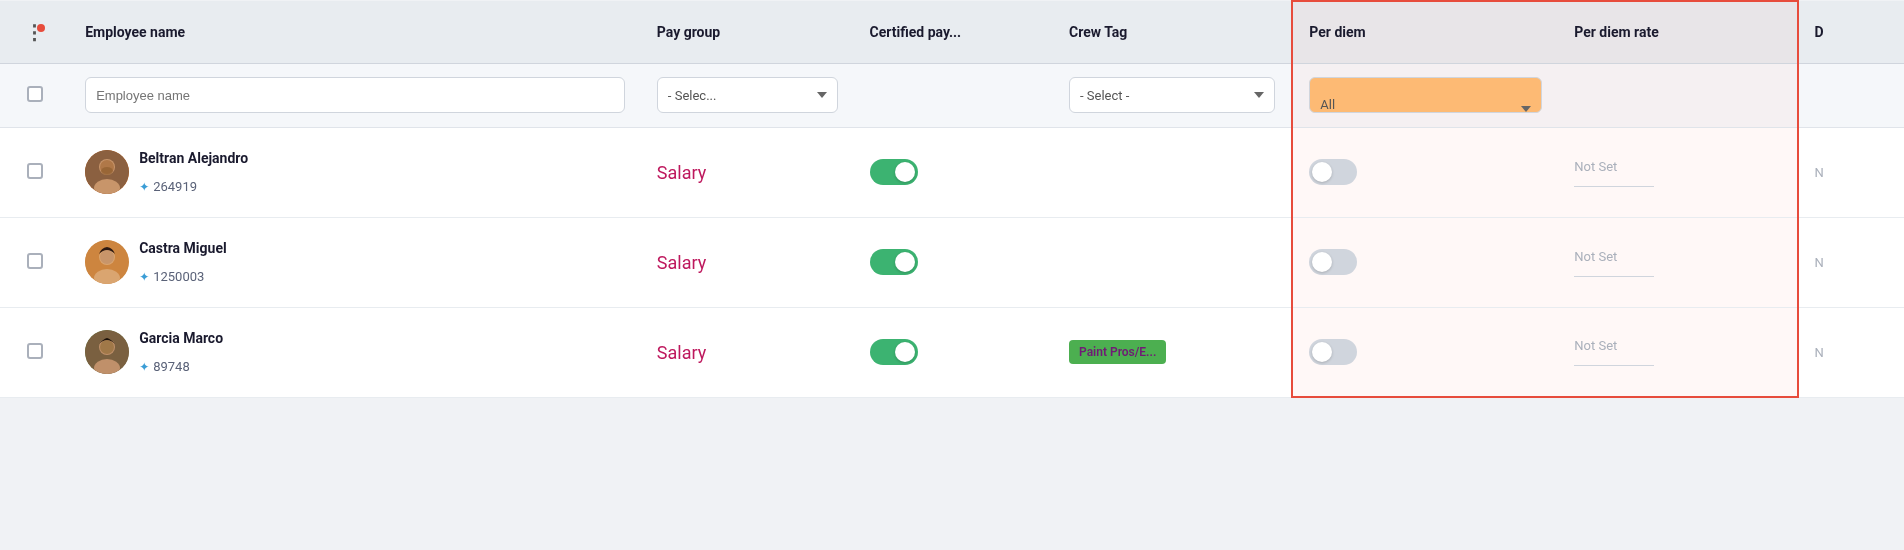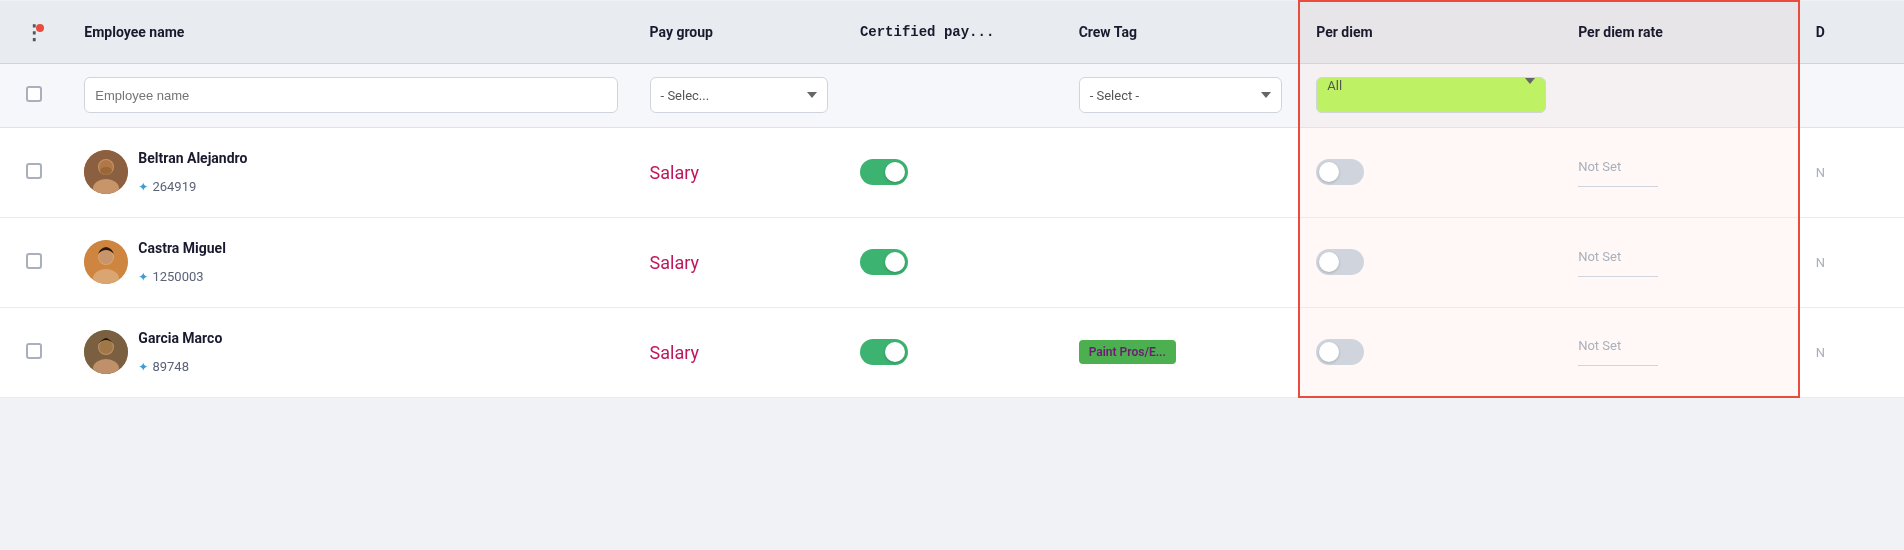--- a/index.html
+++ b/index.html
@@ -69,21 +69,20 @@
 
     
     .col-paygroup {
       width: 160px;
       margin-top: 36px;
     }
 
     
     .col-certified {
       width: 150px;
-      font-family: Liberation Mono, monospace;
     }
 
     
     .col-crewtag {
       width: 180px;
     }
 
     
     .col-perdiem {
       width: 200px;
@@ -195,29 +194,29 @@
       font-size: 13px;
       color: #555;
       background: #fff;
       cursor: pointer;
       min-width: 120px;
       gap: 32px;
     }
 
     .filter-select-all {
       display: flex;
-      align-items: flex-start;
+      align-items: flex-end;
       justify-content: space-between;
       height: 36px;
       border: 1px solid #d0d5dd;
       border-radius: 6px;
       padding: 0 10px;
       font-size: 13px;
       color: #555;
-      background: #bef264;
+      background: #fdba74;
       cursor: pointer;
       min-width: 140px;
     }
 
     .chevron-down {
       display: inline-block;
       width: 0;
       height: 0;
       border-left: 5px solid transparent;
       border-right: 5px solid transparent;

